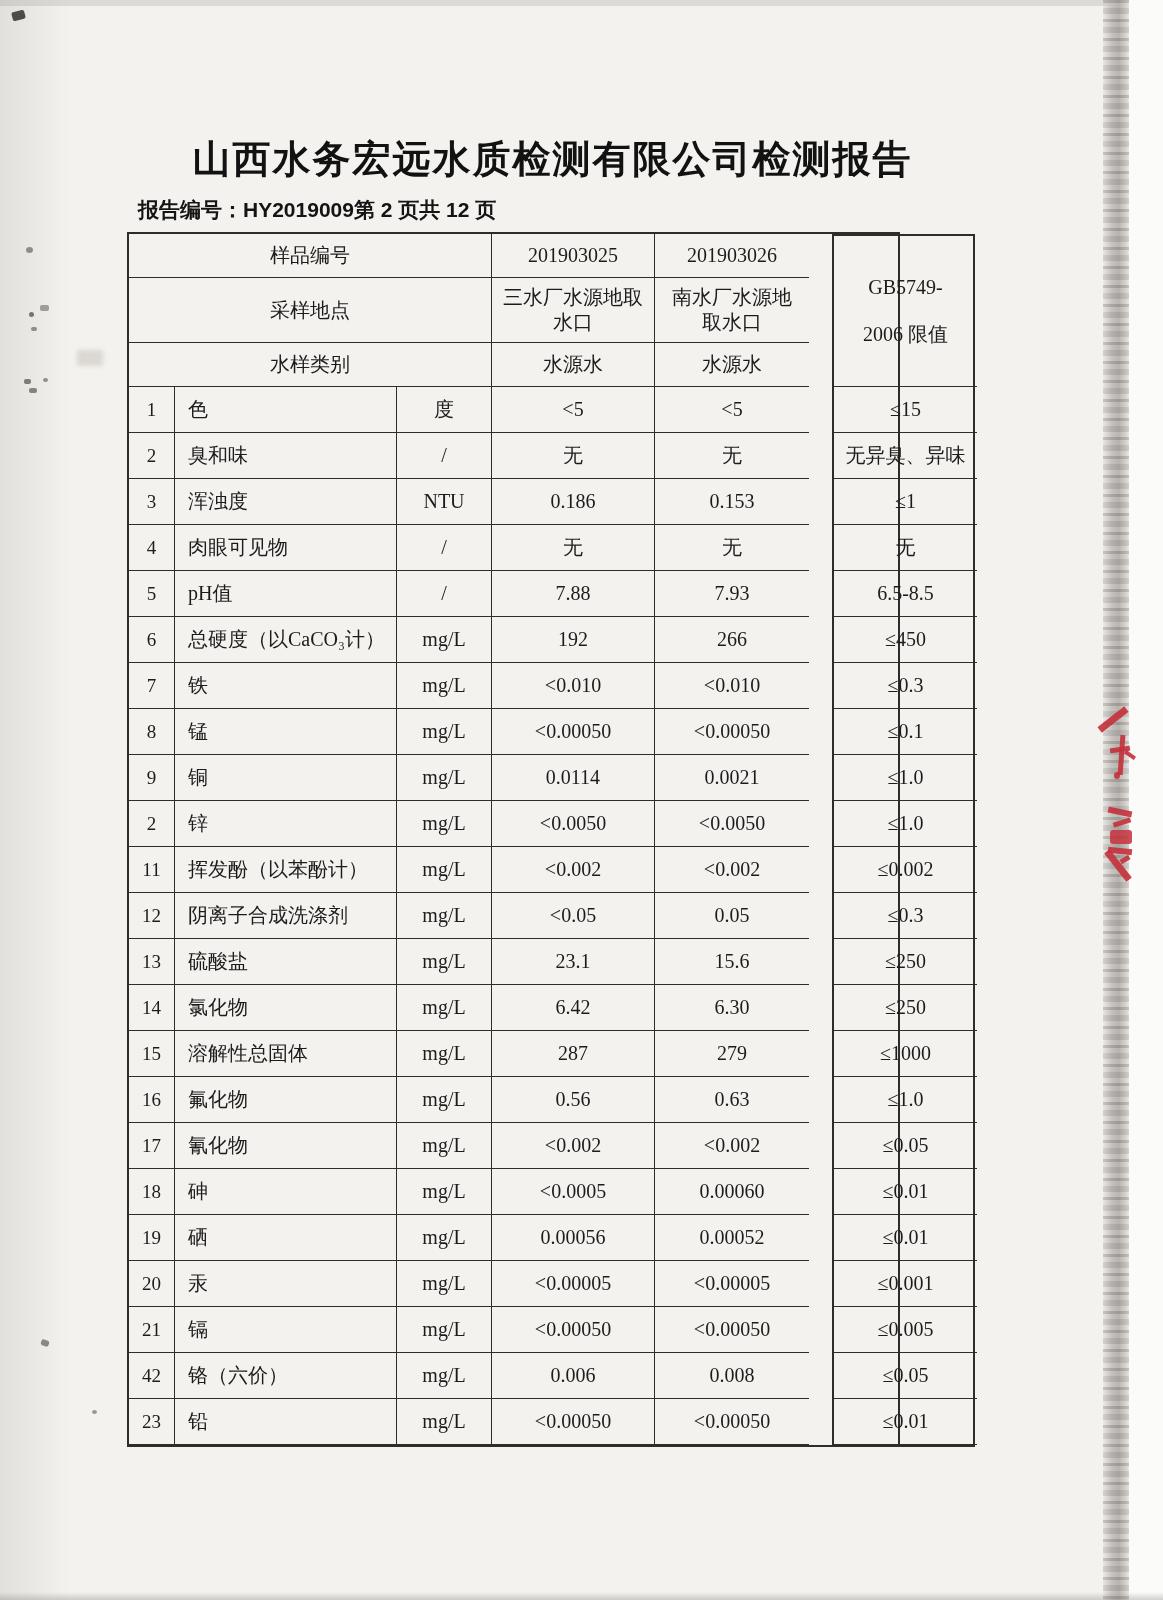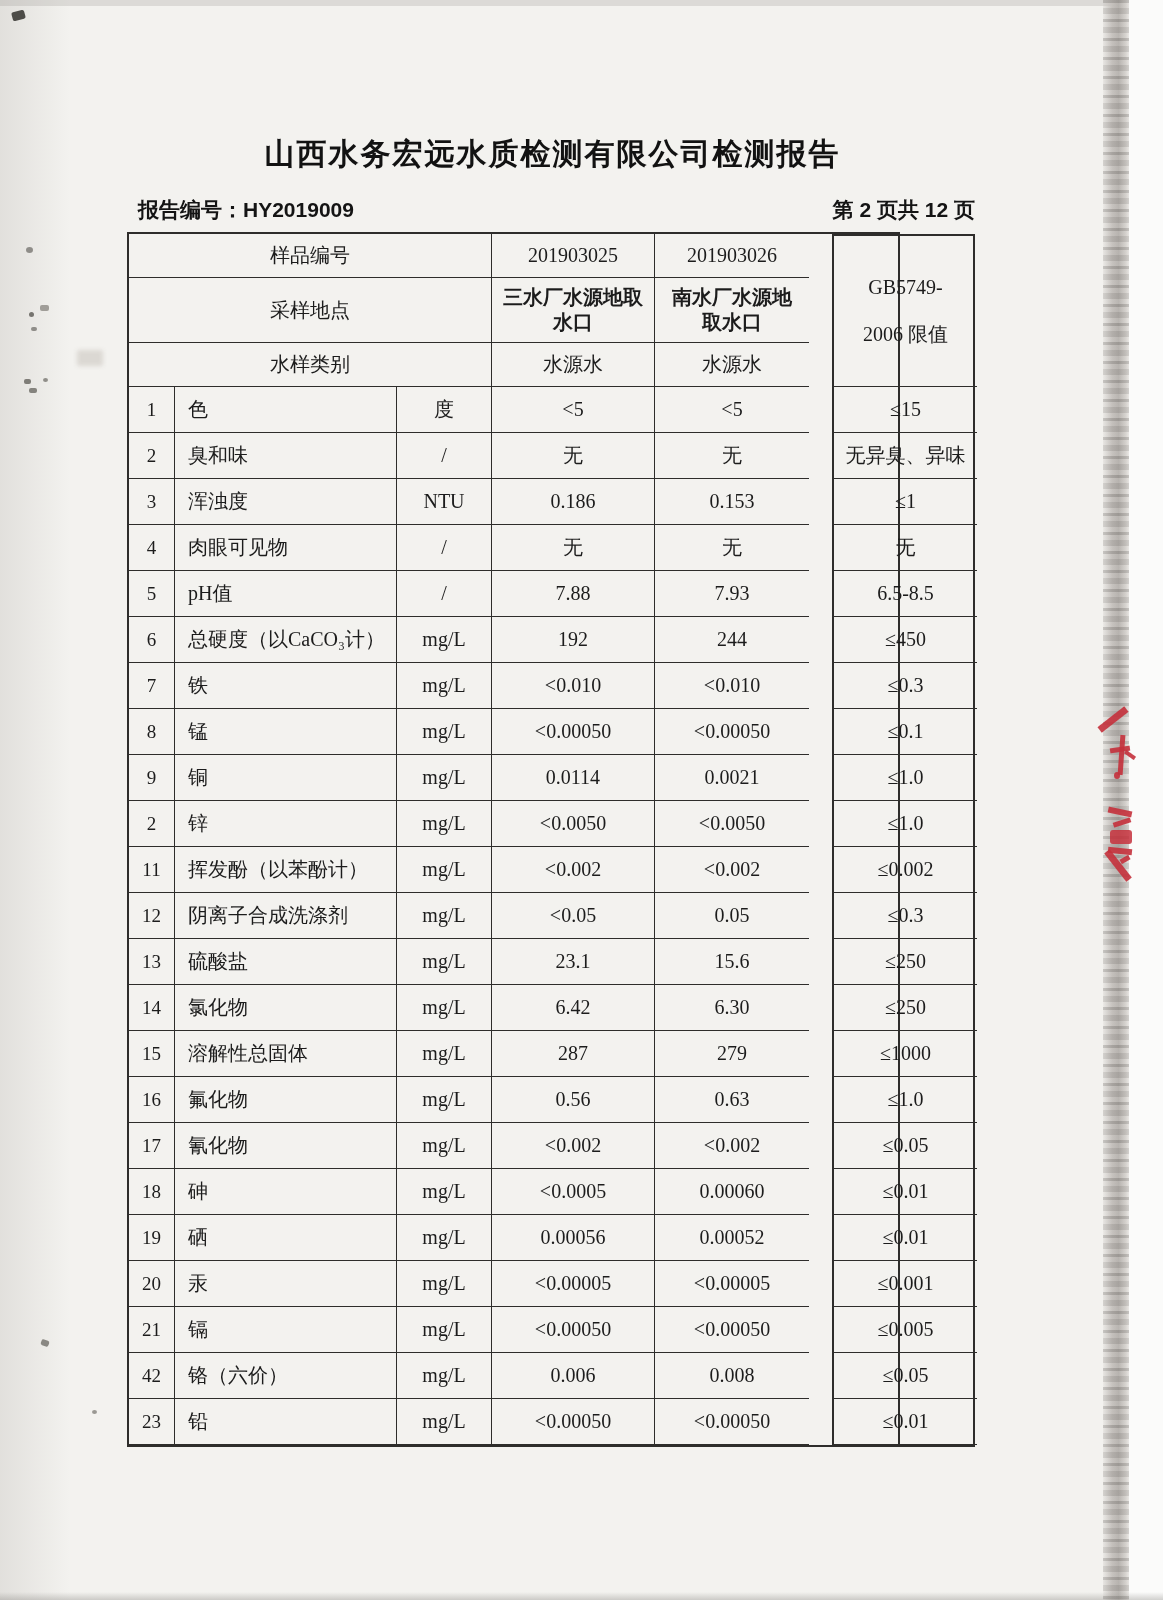--- a/index.html
+++ b/index.html
@@ -27,42 +27,42 @@
   
   .edge-strip{position:absolute;left:1103px;top:0;width:26px;height:1600px;
     background:
       repeating-linear-gradient(180deg,rgba(100,96,92,.28) 0 3px,rgba(205,201,197,.18) 3px 8px,rgba(130,126,122,.24) 8px 14px,rgba(225,222,218,.15) 14px 19px),
       linear-gradient(90deg,rgba(190,186,182,.1),#c2beba 35%,#b2aeaa 60%,#d6d3cf 88%,#eceae7);}
   .edge-white{position:absolute;left:1129px;top:0;width:34px;height:1600px;background:#fbfbfa;}
   
   .title{
     position:absolute;left:0;top:134px;width:1105px;text-align:center;
     font-family:"Liberation Sans","DejaVu Sans",sans-serif;
-    font-weight:bold;font-size:30px;letter-spacing:2px;color:#121212;}
-  .meta{position:absolute;left:138px;top:196px;width:837px;display:flex;justify-content:space-between;
+    font-weight:bold;font-size:38px;letter-spacing:2px;color:#121212;}
+  .meta{position:absolute;left:138px;top:196px;width:837px;display:flex;
     font-family:"Liberation Sans","DejaVu Sans",sans-serif;font-weight:bold;font-size:21px;color:#141414;}
   
   .main-table{
     position:absolute;left:127px;top:232px;width:773px;
     display:grid;
     grid-template-columns:46px 222px 95px 163px 154px;
     grid-template-rows:44px 65px 44px repeat(23,46px);
     border:2px solid var(--line);
     background:transparent;}
   .cell{
     border-right:1px solid var(--line);
     border-bottom:1px solid var(--line);
     display:flex;align-items:center;justify-content:center;
     font-size:20px;line-height:1.25;text-align:center;
     overflow:hidden;}
   .cell.lastcol{border-right:none;}
   .cell.span3{grid-column:1 / span 3;}
   .cell.pname{justify-content:flex-start;text-align:left;padding-left:13px;}
   .cell.idx{font-size:19px;}
-  .cell.site{padding:2px 10px;font-weight:bold;}
+  .cell.site{padding:2px 10px;}
   
   .limit-col{
     position:absolute;left:832px;top:234px;width:143px;
     display:grid;grid-template-columns:143px;
     grid-template-rows:151px repeat(23,46px);
     border:2px solid var(--line);}
   .limit-col .cell{border-right:none;}
   .limit-header{flex-direction:column;gap:22px;font-size:20px;}
   
   .stamp{position:absolute;background:var(--stamp);opacity:.9;filter:blur(.4px);z-index:5;}
@@ -126,21 +126,21 @@
   <div class="cell idx">5</div>
   <div class="cell pname">pH值</div>
   <div class="cell unit">/</div>
   <div class="cell val">7.88</div>
   <div class="cell val lastcol">7.93</div>
 
   <div class="cell idx">6</div>
   <div class="cell pname">总硬度（以CaCO₃计）</div>
   <div class="cell unit">mg/L</div>
   <div class="cell val">192</div>
-  <div class="cell val lastcol">244</div>
+  <div class="cell val lastcol">266</div>
 
   <div class="cell idx">7</div>
   <div class="cell pname">铁</div>
   <div class="cell unit">mg/L</div>
   <div class="cell val">&lt;0.010</div>
   <div class="cell val lastcol">&lt;0.010</div>
 
   <div class="cell idx">8</div>
   <div class="cell pname">锰</div>
   <div class="cell unit">mg/L</div>

